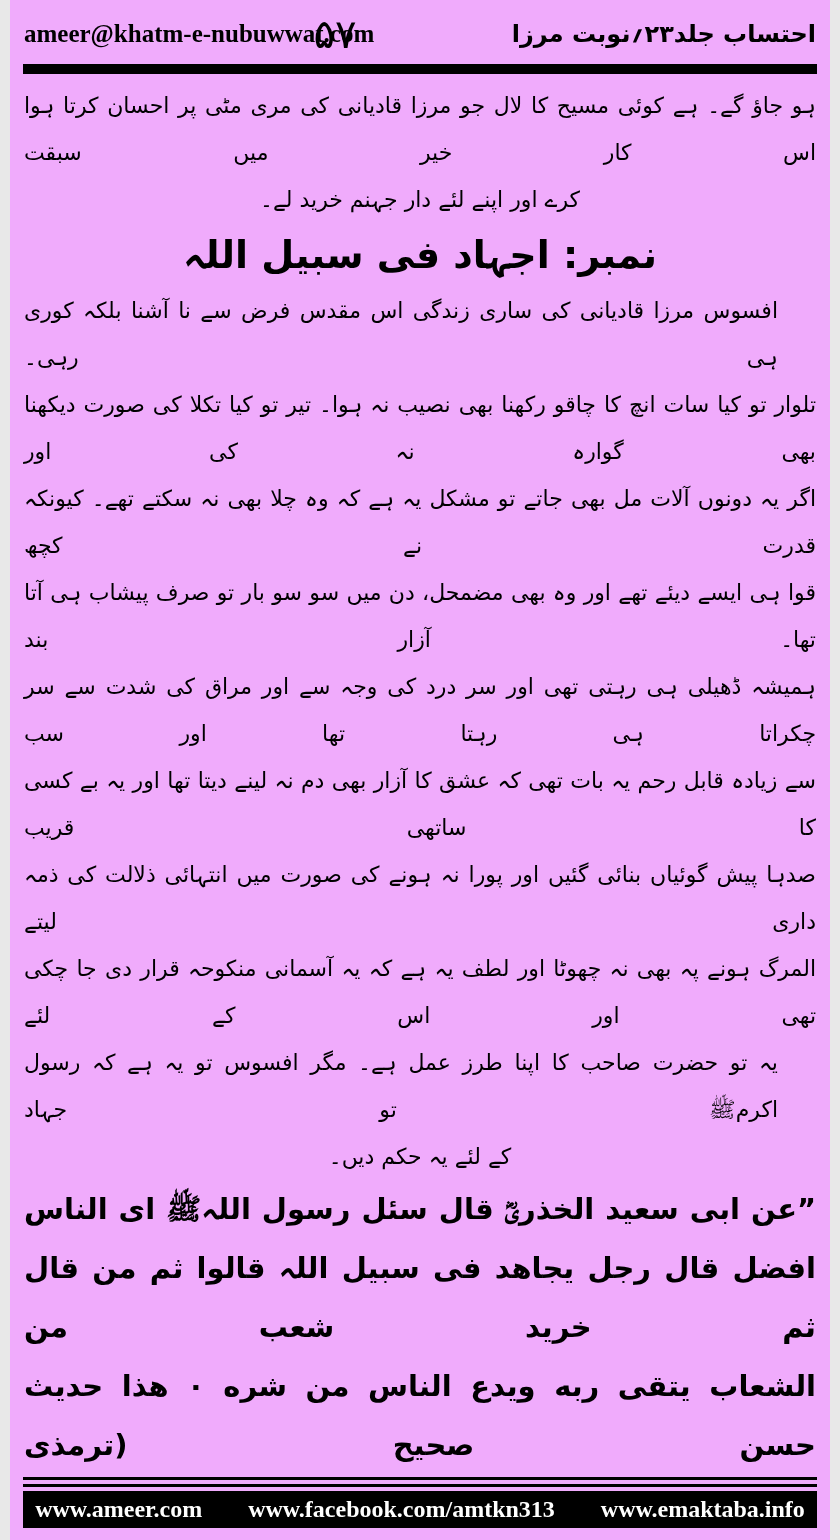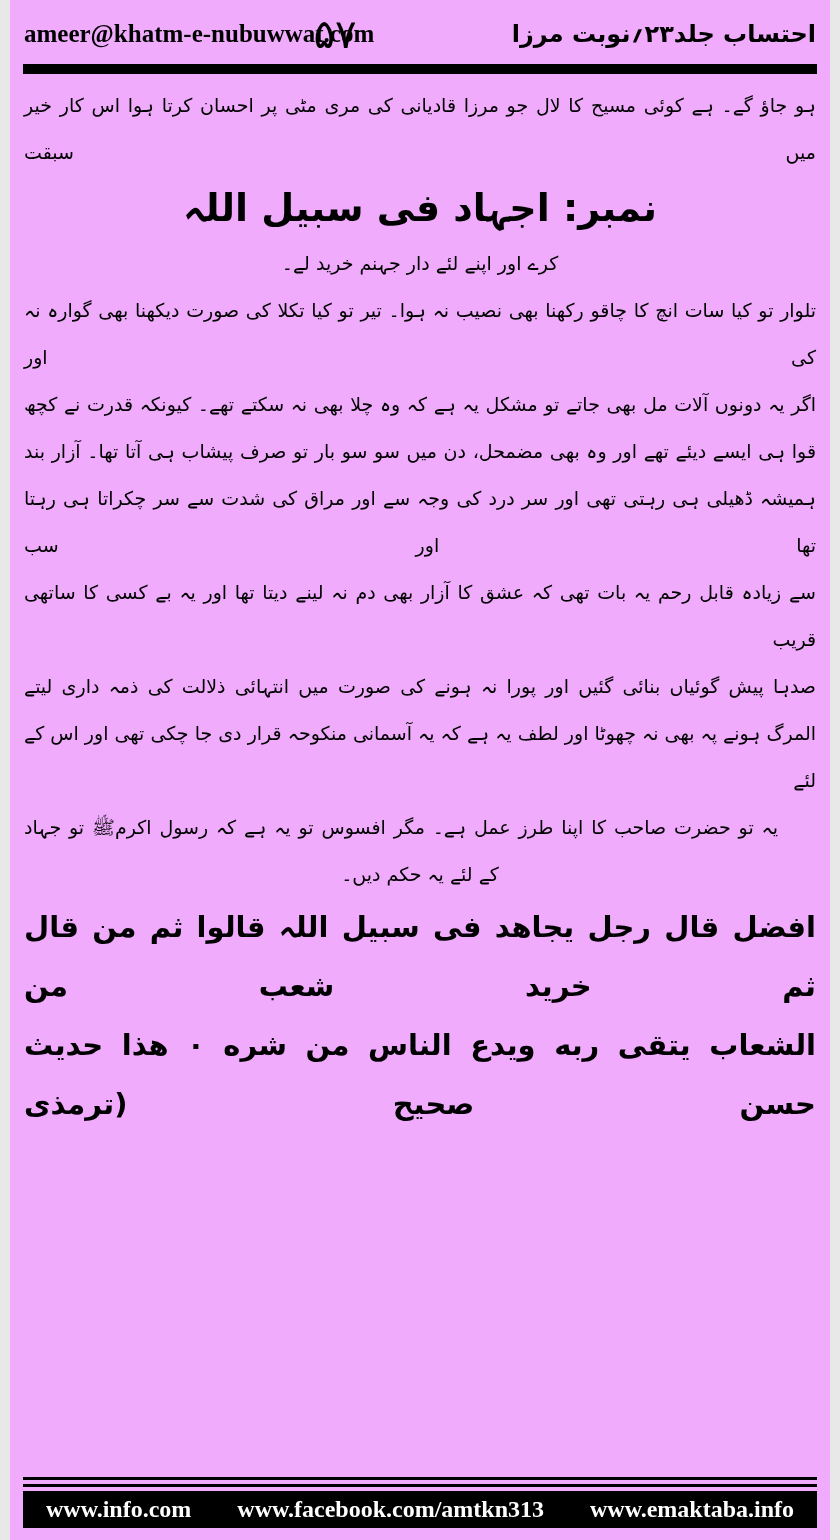--- a/index.html
+++ b/index.html
@@ -37,21 +37,21 @@
   }
   
   .body-text{
     position:absolute;top:82px;left:14px;right:14px;bottom:70px;
     direction:rtl;
   }
   .line{
     direction:rtl;
     text-align:justify;
     text-align-last:justify;
-    font-size:19px;
+    font-size:22px;
     line-height:47px;
     white-space:normal;
   }
   .line.urdu{font-family:"DejaVu Sans",sans-serif;}
   .line.indent{padding-right:38px;}
   .line.center{
     text-align:center;text-align-last:center;
   }
   .line.heading{
     font-weight:bold;font-size:38px;line-height:64px;
@@ -90,37 +90,39 @@
     <span class="header-email">ameer@khatm-e-nubuwwat.com</span>
     <span class="header-pagenum">۵۷</span>
     <span class="header-title">احتساب جلد۲۳؍نوبت مرزا</span>
   </div>
 
   <div class="top-rule"></div>
 
   <div class="body-text" id="body-lines">
 
   <div class="line urdu">ہو جاؤ گے۔ ہے کوئی مسیح کا لال جو مرزا قادیانی کی مری مٹی پر احسان کرتا ہوا اس کار خیر میں سبقت</div>
+      <div class="line urdu center">کرے اور اپنے لئے دار جہنم خرید لے۔</div>
       <div class="line heading">نمبر: اجہاد فی سبیل اللہ</div>
-      <div class="line urdu center">کرے اور اپنے لئے دار جہنم خرید لے۔</div>
+      <div class="line urdu indent">افسوس مرزا قادیانی کی ساری زندگی اس مقدس فرض سے نا آشنا بلکہ کوری ہی رہی۔</div>
       <div class="line urdu">تلوار تو کیا سات انچ کا چاقو رکھنا بھی نصیب نہ ہوا۔ تیر تو کیا تکلا کی صورت دیکھنا بھی گوارہ نہ کی اور</div>
       <div class="line urdu">اگر یہ دونوں آلات مل بھی جاتے تو مشکل یہ ہے کہ وہ چلا بھی نہ سکتے تھے۔ کیونکہ قدرت نے کچھ</div>
       <div class="line urdu">قوا ہی ایسے دیئے تھے اور وہ بھی مضمحل، دن میں سو سو بار تو صرف پیشاب ہی آتا تھا۔ آزار بند</div>
       <div class="line urdu">ہمیشہ ڈھیلی ہی رہتی تھی اور سر درد کی وجہ سے اور مراق کی شدت سے سر چکراتا ہی رہتا تھا اور سب</div>
       <div class="line urdu">سے زیادہ قابل رحم یہ بات تھی کہ عشق کا آزار بھی دم نہ لینے دیتا تھا اور یہ بے کسی کا ساتھی قریب</div>
       <div class="line urdu">صدہا پیش گوئیاں بنائی گئیں اور پورا نہ ہونے کی صورت میں انتہائی ذلالت کی ذمہ داری لیتے</div>
       <div class="line urdu">المرگ ہونے پہ بھی نہ چھوٹا اور لطف یہ ہے کہ یہ آسمانی منکوحہ قرار دی جا چکی تھی اور اس کے لئے</div>
       <div class="line urdu indent">یہ تو حضرت صاحب کا اپنا طرز عمل ہے۔ مگر افسوس تو یہ ہے کہ رسول اکرمﷺ تو جہاد</div>
       <div class="line urdu center">کے لئے یہ حکم دیں۔</div>
+      <div class="line arabic">”عن ابی سعید الخذریؓ قال سئل رسول اللہﷺ ای الناس</div>
       <div class="line arabic">افضل قال رجل یجاهد فی سبیل اللہ قالوا ثم من قال ثم خرید شعب من</div>
       <div class="line arabic">الشعاب یتقی ربه ویدع الناس من شره ۰ هذا حدیث حسن صحیح (ترمذی</div>
     </div>
 
   <div class="footer">
     <div class="double-rule"></div>
     <div class="footer-bar">
-      <span>www.info.com</span>
+      <span>www.ameer.com</span>
       <span>www.facebook.com/amtkn313</span>
       <span>www.emaktaba.info</span>
     </div>
   </div>
 
 </div>
 
 </body></html>

